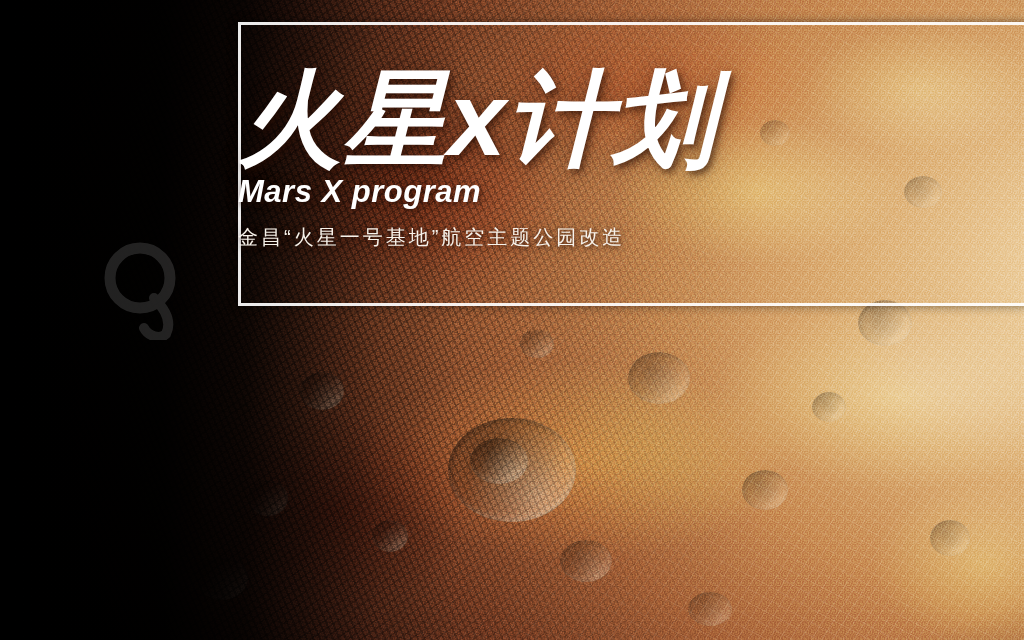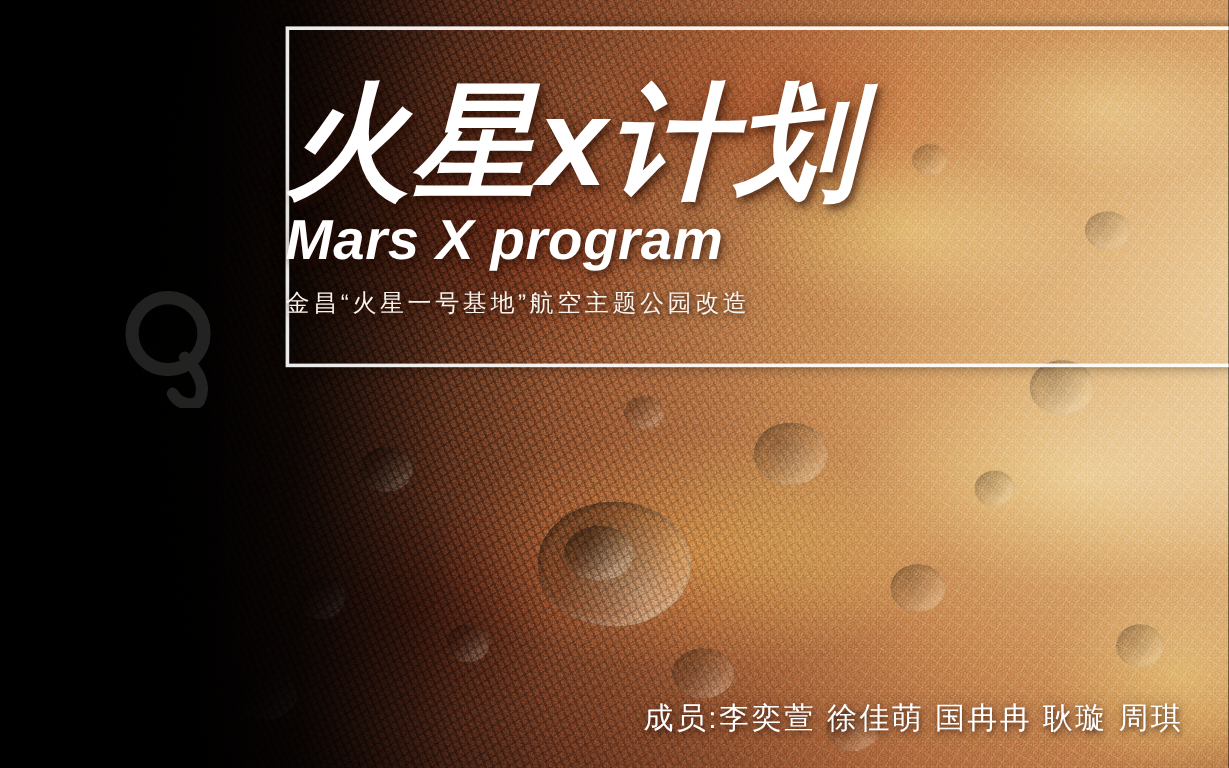--- a/index.html
+++ b/index.html
@@ -176,21 +176,21 @@
     letter-spacing: 1px;
     white-space: nowrap;
     margin-top: 44px;
     margin-right: 18px;
     text-shadow:
       3px 4px 6px rgba(40,12,4,.55),
       0 0 22px rgba(30,8,2,.35);
   }
 
   .title-en {
-    font-size: 47px;
+    font-size: 31px;
     line-height: 1;
     font-weight: 700;
     font-style: italic;
     color: #ffffff;
     letter-spacing: .5px;
     white-space: nowrap;
     margin-top: 4px;
     margin-right: 24px;
     text-shadow:
       2px 3px 5px rgba(40,12,4,.55),
@@ -268,15 +268,14 @@
   </div>
 
   <div class="frame"></div>
 
   <div class="title-block">
     <div class="title-main">火星x计划</div>
     <div class="title-en">Mars X program</div>
     <div class="title-sub">金昌“火星一号基地”航空主题公园改造</div>
   </div>
 
-  <div class="credits">成员:李奕萱  徐佳萌  国冉冉  耿璇  周琪</div>
 
 </div>
 
 </body></html>

